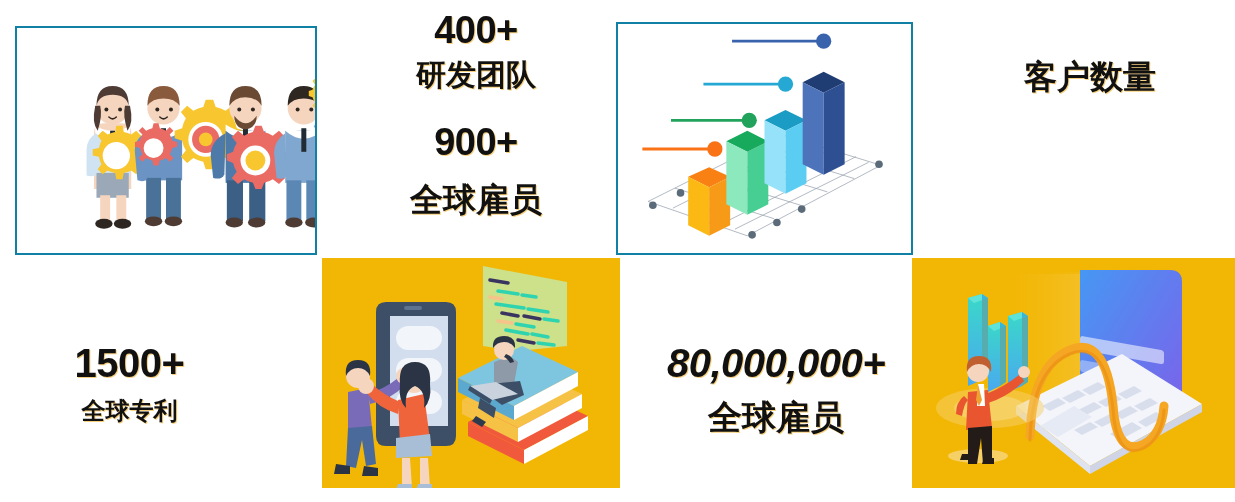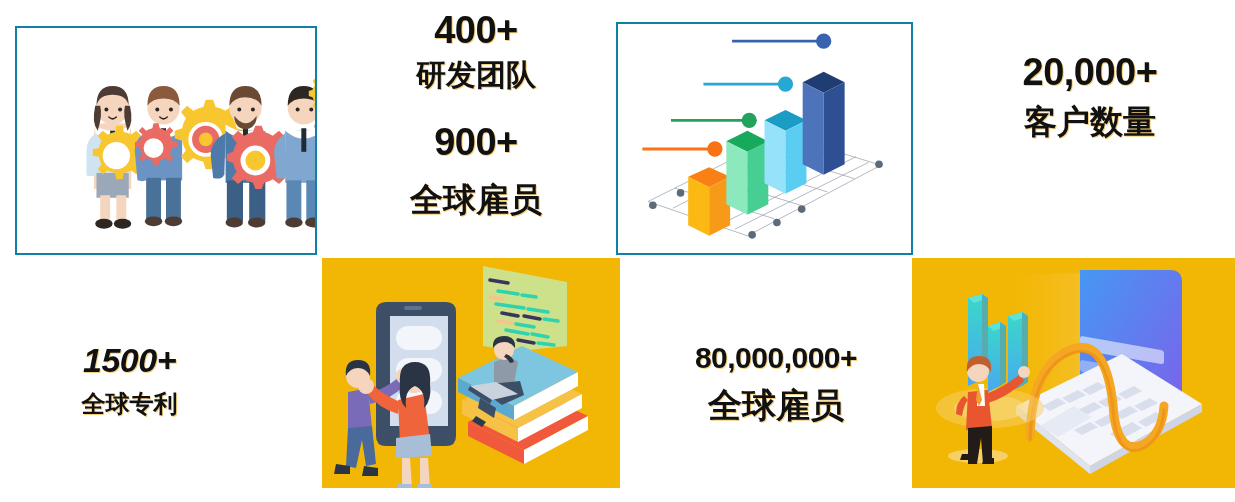--- a/index.html
+++ b/index.html
@@ -42,23 +42,23 @@
   .stat .lbl{
     display:block;
     font-weight:bold;
   }
   .stat.s1 .num{font-size:38px;}
   .stat.s1 .lbl{font-size:30px;margin-top:4px;}
   .stat.s2 .num{font-size:38px;}
   .stat.s2 .lbl{font-size:33px;margin-top:16px;}
   .stat.s3 .num{font-size:38px;}
   .stat.s3 .lbl{font-size:33px;margin-top:8px;}
-  .stat.s4 .num{font-size:34px;font-style:italic;}
+  .stat.s4 .num{font-size:40px;}
   .stat.s4 .lbl{font-size:24px;margin-top:10px;}
-  .stat.s5 .num{font-size:30px;}
+  .stat.s5 .num{font-size:40px;font-style:italic;}
   .stat.s5 .lbl{font-size:34px;margin-top:10px;}
 
   svg{display:block;}
 </style>
 </head>
 <body>
 
 <div id="stage">
 
   <div class="panel-outline" style="left:15px;top:26px;width:302px;height:229px;">
@@ -238,21 +238,20 @@
         <circle cx="172" cy="63" r="8" fill="#25a8d4"></circle>
       </g>
       <g>
         <line x1="116" y1="18" x2="208" y2="18" stroke="#3a63ae" stroke-width="3"></line>
         <circle cx="212" cy="18" r="8" fill="#3a63ae"></circle>
       </g>
     </svg>
   </div>
 
   <div class="stat s3" style="left:975px;top:50px;width:230px;">
-    <span class="num">20,000+</span>
     <span class="lbl">客户数量</span>
   </div>
 
   <div class="stat s4" style="left:22px;top:340px;width:215px;">
     <span class="num">1500+</span>
     <span class="lbl">全球专利</span>
   </div>
 
   <div class="panel-solid" style="left:322px;top:258px;width:298px;height:230px;background:#f2b705;">
     <svg viewBox="0 0 298 230" width="298" height="230">

